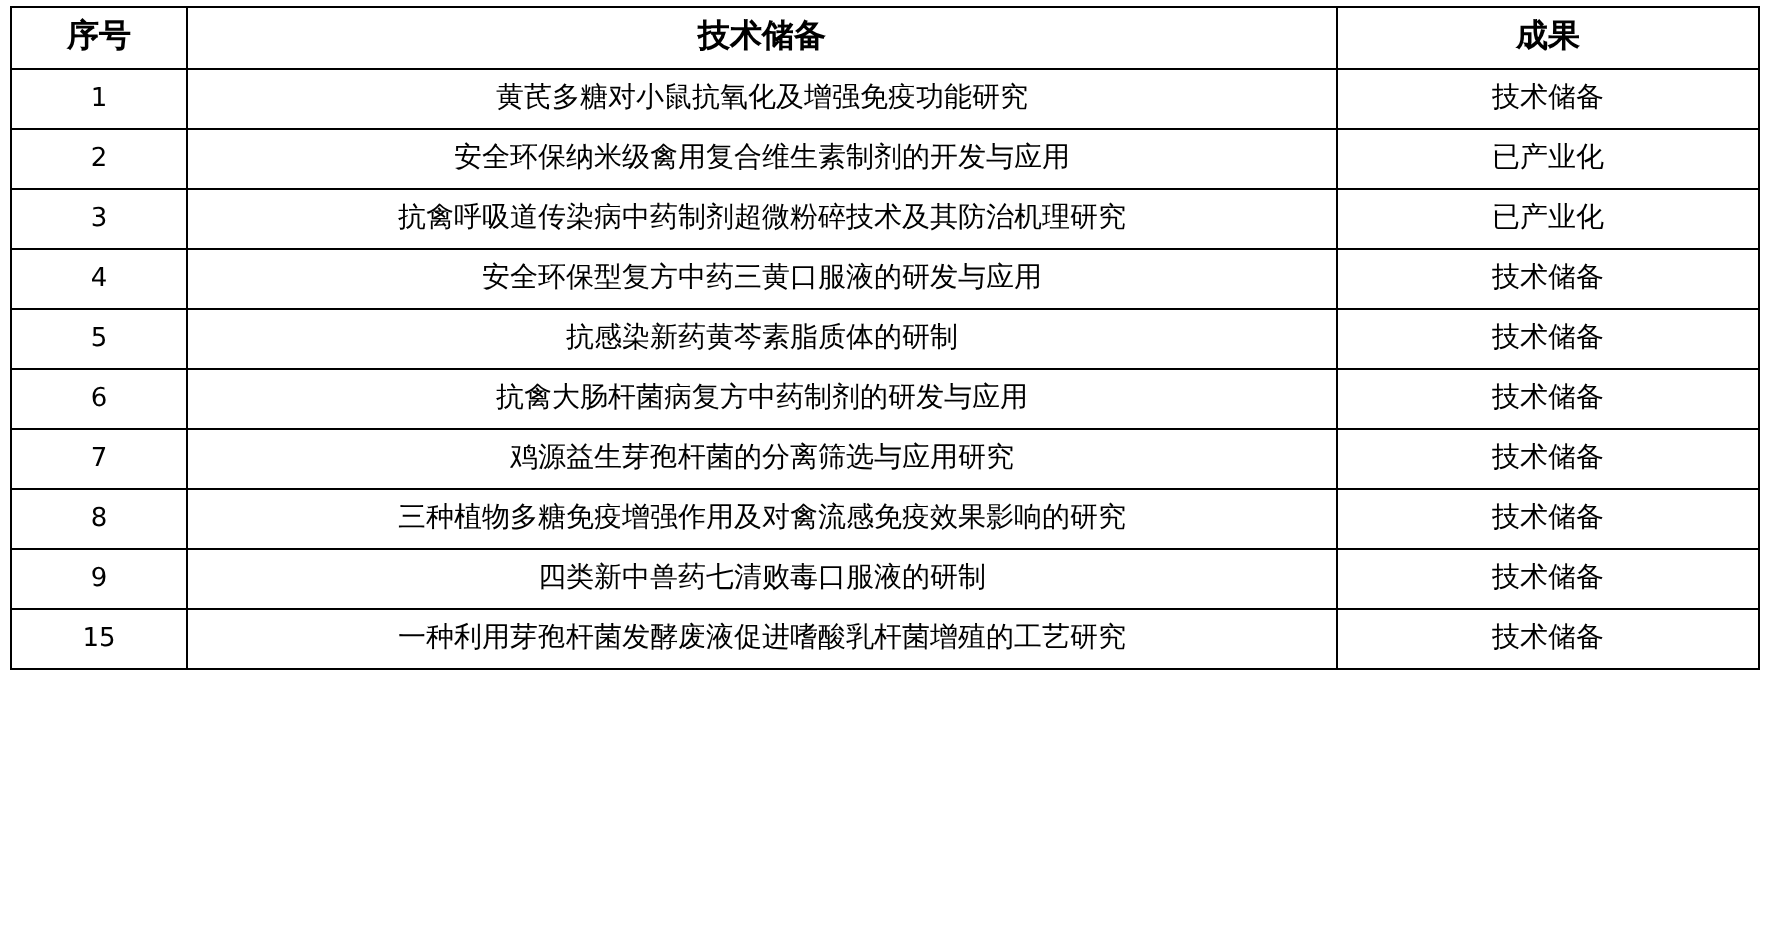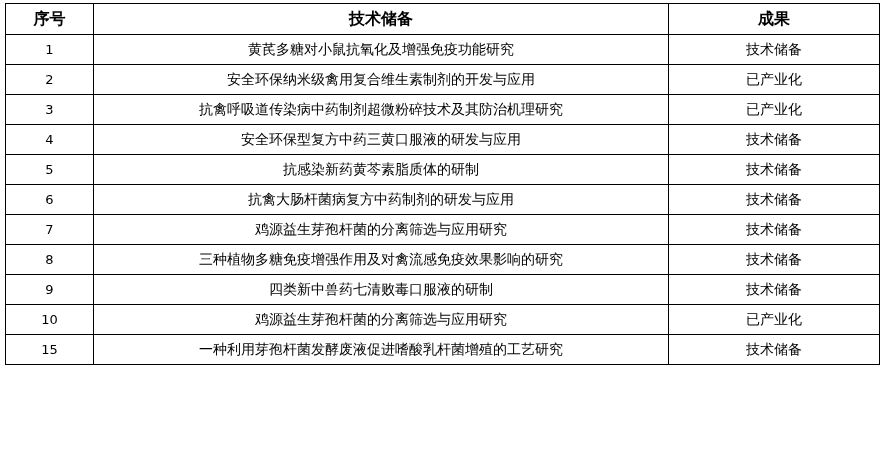--- a/index.html
+++ b/index.html
@@ -114,24 +114,19 @@
         <td class="cell-index">8</td>
         <td class="cell-project">三种植物多糖免疫增强作用及对禽流感免疫效果影响的研究</td>
         <td class="cell-result">技术储备</td>
       </tr>
       <tr>
         <td class="cell-index">9</td>
         <td class="cell-project">四类新中兽药七清败毒口服液的研制</td>
         <td class="cell-result">技术储备</td>
       </tr>
       <tr>
-        <td class="cell-index">10</td>
-        <td class="cell-project">鸡源益生芽孢杆菌的分离筛选与应用研究</td>
-        <td class="cell-result">已产业化</td>
-      </tr>
-      <tr>
         <td class="cell-index">15</td>
         <td class="cell-project">一种利用芽孢杆菌发酵废液促进嗜酸乳杆菌增殖的工艺研究</td>
         <td class="cell-result">技术储备</td>
       </tr>
     </tbody>
   </table>
 </div>
 
 </body></html>

